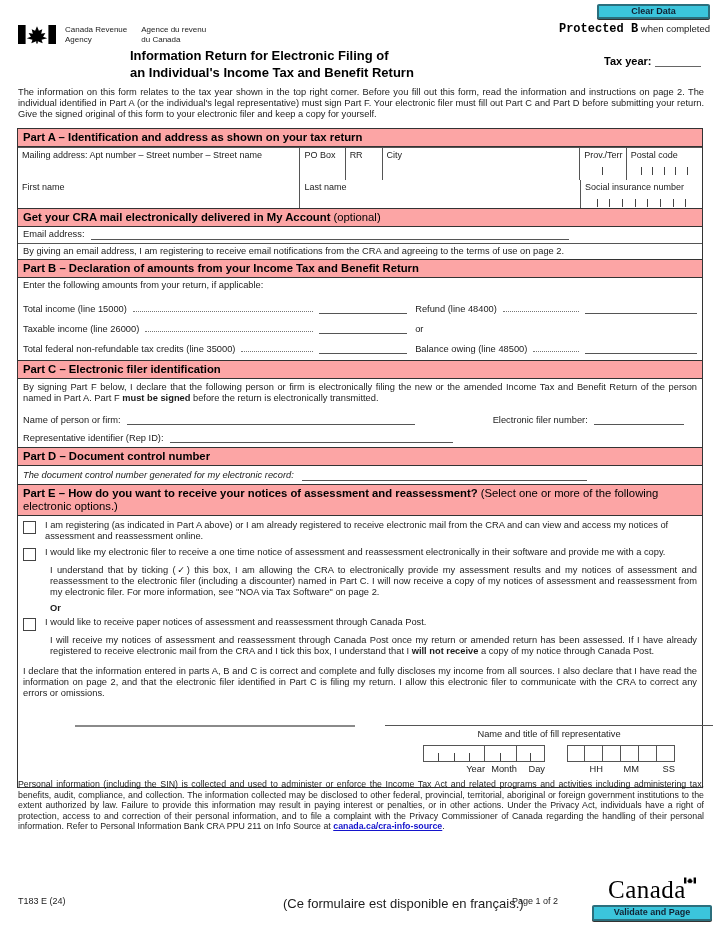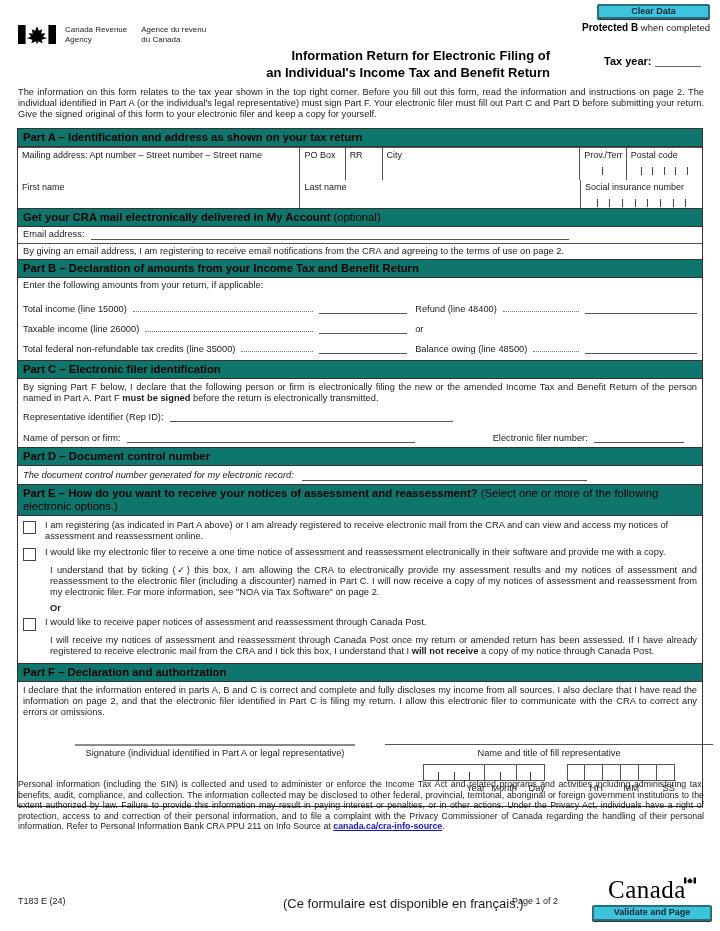--- a/index.html
+++ b/index.html
@@ -16,38 +16,38 @@
   .cyan-btn {
     background:var(--accent); border:2px solid #2b6f7d; border-radius:2px;
     font-size:9px; font-weight:bold; color:#123;
     text-align:center; line-height:11px; cursor:pointer;
     box-shadow:0 1px 0 #333;
   }
   #clear-btn { top:4px; left:597px; width:113px; height:15px; }
   #validate-btn { top:905px; left:592px; width:120px; height:16px; }
 
   #protected { top:22px; right:10px; font-size:9.5px; color:#222; }
-  #protected b { font-size:10px; color:#000; }
+  #protected b { font-size:12px; color:#000;font-family:Liberation Mono, monospace; }
 
   
   #logo { top:25px; left:18px; display:flex; align-items:flex-start; gap:9px; }
   #logo .ltxt { font-size:8px; line-height:9.5px; color:#222; display:flex; gap:14px; }
 
-  #title { top:47px; left:130px; width:420px; text-align:right;
+  #title { top:47px; left:130px; width:420px; text-align:left;
            font-weight:bold; font-size:13px; line-height:17px; color:#000; }
   #taxyear { top:55px; left:604px; font-size:11px; font-weight:bold; color:#000; }
   .blank { display:inline-block; border-bottom:1.5px solid #666; height:10px; vertical-align:bottom; }
 
   #intro { top:87px; left:18px; width:686px; font-size:9.3px; line-height:11px; text-align:justify; }
 
   
   #main { top:128px; left:17px; width:686px; border:1.8px solid #333; background:#fff; }
   .part-hdr {
     border-top:1.6px solid #333; border-bottom:1px solid #333;
-    background:#0f766e; font-weight:bold; font-size:11.3px; line-height:13px;
+    background:#fca5a5; font-weight:bold; font-size:11.3px; line-height:13px;
     padding:2px 5px; color:#000;
   }
   .part-hdr.first { border-top:none; }
   .part-hdr .norm { font-weight:normal; }
 
   
   .pa-row { display:flex; font-size:9px; }
   .pa-row .cell { border-right:1px solid #555; padding:2px 4px; overflow:hidden; }
   .pa-row .cell:last-child { border-right:none; }
   #pa-row1 { height:28px; }
@@ -241,30 +241,30 @@
           <span class="dots"></span>
           <span class="line amt"></span>
         </div>
       </div>
     </div>
   </div>
 
   <div class="part-hdr">Part C – Electronic filer identification</div>
   <div id="pc-body">
     <div class="para"><span>By signing Part F below, I declare that the following person or firm is electronically filing the new or the amended Income Tax and Benefit Return of the person named in Part A. Part F </span><b class="inline">must be signed</b><span> before the return is electronically transmitted.</span></div>
-    <div id="pc-rep-row">
-      <span class="lbl">Representative identifier (Rep ID):</span>
-      <span class="line" style="width:283px;margin-left:6px"></span>
-    </div>
     <div id="pc-name-row">
       <span class="lbl">Name of person or firm:</span>
       <span class="line" style="width:288px;margin-left:6px"></span>
       <span class="lbl" style="margin-left:78px">Electronic filer number:</span>
       <span class="line" style="width:90px;margin-left:6px"></span>
     </div>
+    <div id="pc-rep-row">
+      <span class="lbl">Representative identifier (Rep ID):</span>
+      <span class="line" style="width:283px;margin-left:6px"></span>
+    </div>
   </div>
 
   <div class="part-hdr">Part D – Document control number</div>
   <div class="frow" id="pd-row">
     <span class="lbl">The document control number generated for my electronic record:</span>
     <span class="line" style="width:285px;margin-left:8px"></span>
   </div>
 
   <div class="part-hdr"><span>Part E – How do you want to receive your notices of assessment and reassessment?</span><span class="norm"> (Select one or more of the following electronic options.)</span></div>
   <div style="padding-bottom:6px">
@@ -278,27 +278,25 @@
     </div>
     <div class="opt-note">I understand that by ticking (✓) this box, I am allowing the CRA to electronically provide my assessment results and my notices of assessment and reassessment to the electronic filer (including a discounter) named in Part C. I will now receive a copy of my notices of assessment and reassessment from my electronic filer. For more information, see "NOA via Tax Software" on page 2.</div>
     <div id="pe-or">Or</div>
     <div class="opt">
       <span class="cb"></span>
       <span class="txt">I would like to receive paper notices of assessment and reassessment through Canada Post.</span>
     </div>
     <div class="opt-note"><span>I will receive my notices of assessment and reassessment through Canada Post once my return or amended return has been assessed. If I have already registered to receive electronic mail from the CRA and I tick this box, I understand that I </span><b class="inline">will not receive</b><span> a copy of my notice through Canada Post.</span></div>
   </div>
 
-  <div class="part-hdr">Part F – Declaration and authorization</div>
   <div id="pf-body">
     <div class="para">I declare that the information entered in parts A, B and C is correct and complete and fully discloses my income from all sources. I also declare that I have read the information on page 2, and that the electronic filer identified in Part C is filing my return. I allow this electronic filer to communicate with the CRA to correct any errors or omissions.</div>
     <div id="sig-area">
       <div id="sig-line-left"></div>
       <div id="sig-line-right"></div>
-      <div id="sig-label">Signature (individual identified in Part A or legal representative)</div>
       <div id="name-label">Name and title of fill representative</div>
       <div id="date-group">
         <span class="dbox" id="ybox">
             <i></i>
             <i></i>
             <i></i>
           </span>
         <span class="dbox" id="mbox">
             <i></i>
           </span>

